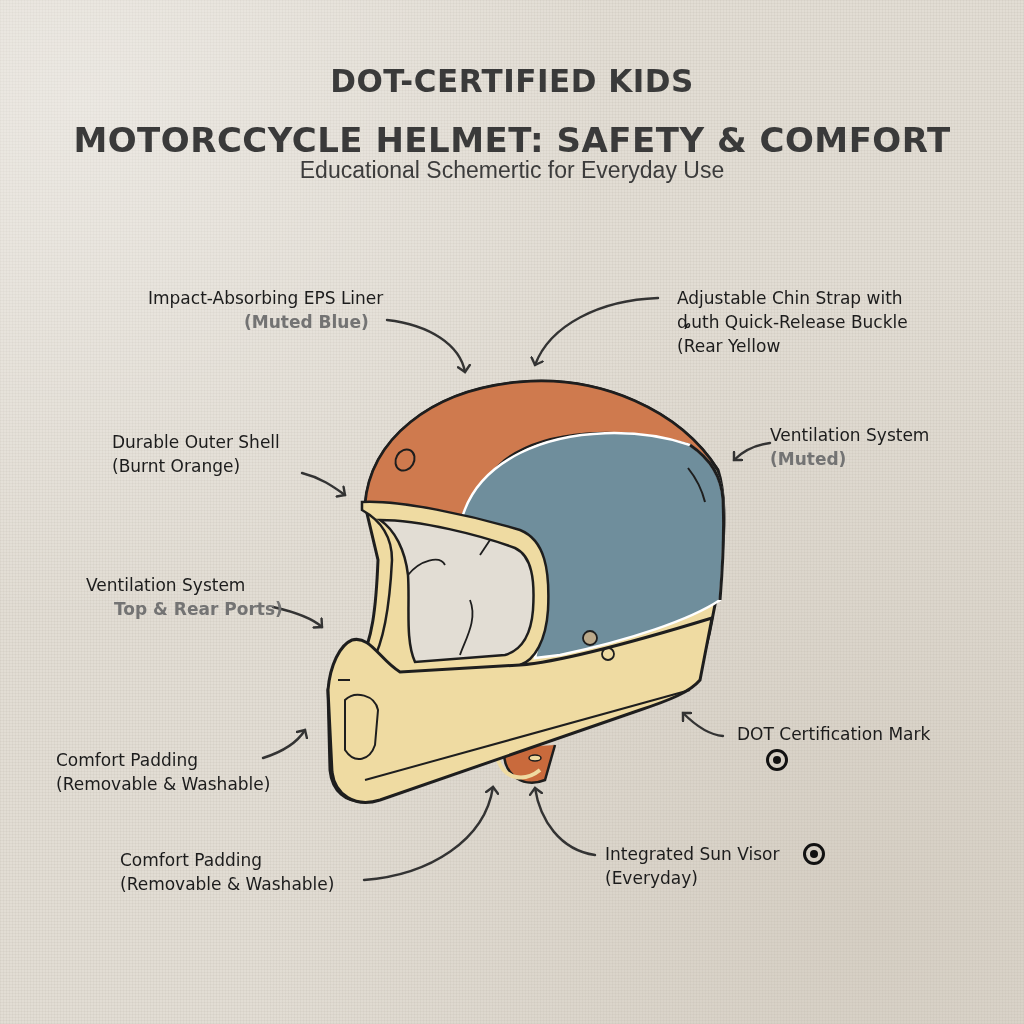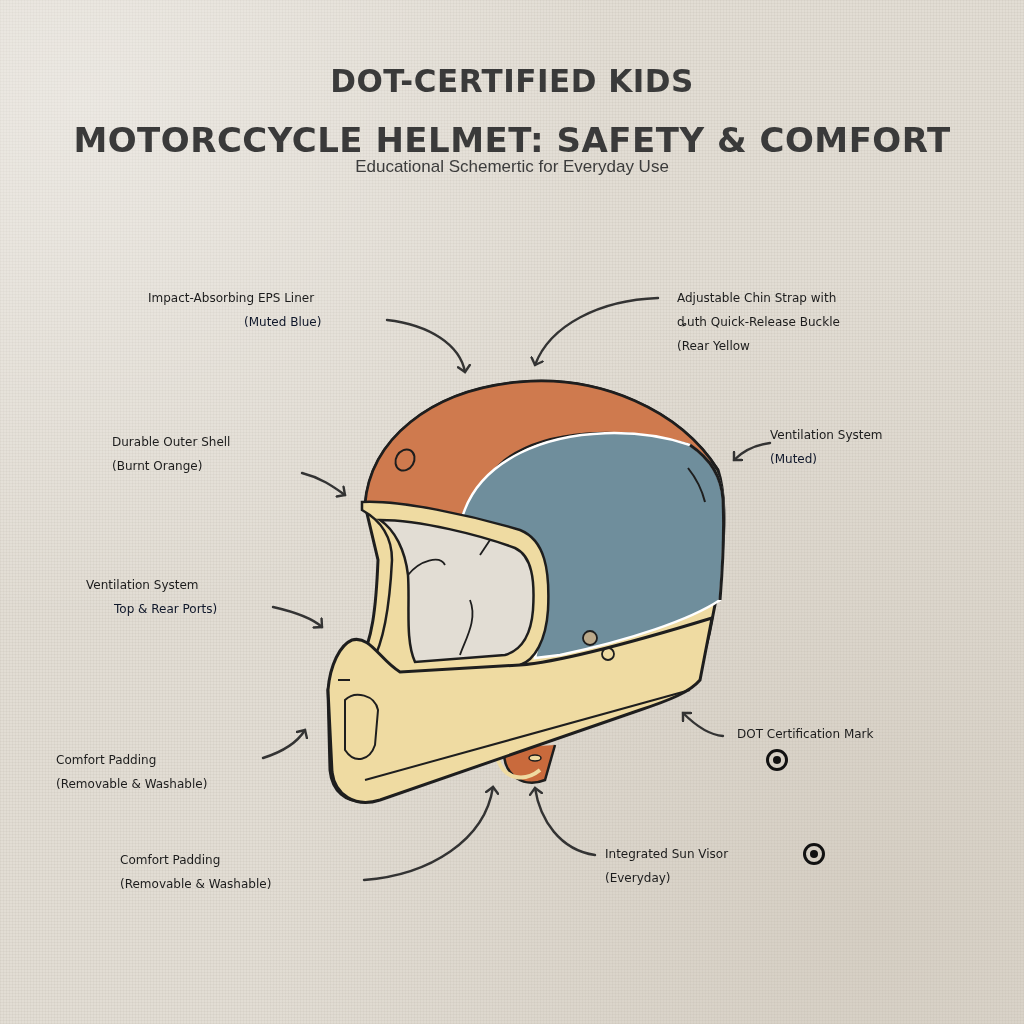--- a/index.html
+++ b/index.html
@@ -7,24 +7,24 @@
     background:#e2ddd4;
     background-image:
       radial-gradient(ellipse at 8% 10%, rgba(255,255,255,0.35), transparent 40%),
       radial-gradient(ellipse at 85% 90%, rgba(190,180,165,0.35), transparent 50%),
       repeating-linear-gradient(0deg, rgba(120,110,95,0.06) 0 1px, transparent 1px 3px),
       repeating-linear-gradient(90deg, rgba(120,110,95,0.06) 0 1px, transparent 1px 3px);
     font-family:"DejaVu Sans", sans-serif;color:#1c1c1c;}
   .title{position:absolute;left:0;width:1024px;text-align:center;font-family:"DejaVu Sans", sans-serif;font-weight:bold;color:#3a3a3a;letter-spacing:0.5px;}
   .t1{top:62px;font-size:31px;transform:scaleY(1.05);}
   .t2{top:120px;font-size:34px;}
-  .subtitle{position:absolute;top:157px;left:0;width:1024px;text-align:center;font-family:"Liberation Sans", sans-serif;font-size:17px;color:#3c3c3c;}
-  .label{position:absolute;font-family:"DejaVu Sans", sans-serif;font-size:12px;line-height:24px;}
+  .subtitle{position:absolute;top:157px;left:0;width:1024px;text-align:center;font-family:"Liberation Sans", sans-serif;font-size:23px;color:#3c3c3c;}
+  .label{position:absolute;font-family:"DejaVu Sans", sans-serif;font-size:17px;line-height:24px;}
   .label span{display:block;white-space:nowrap;}
-  .blue{color:#0f172a;}
+  .blue{color:#737373;font-weight:bold;}
   .center{text-align:left;}
   svg.overlay{position:absolute;left:0;top:0;}
   .target{position:absolute;width:22px;height:22px;border:3px solid #111;border-radius:50%;box-sizing:border-box;}
   .target::after{content:"";position:absolute;left:4px;top:4px;width:8px;height:8px;border-radius:50%;background:#111;}
 </style>
 </head>
 <body>
 
 <div class="title t1">DOT-CERTIFIED KIDS</div>
 <div class="title t2">MOTORCCYCLE HELMET:  SAFETY &amp; COMFORT</div>

